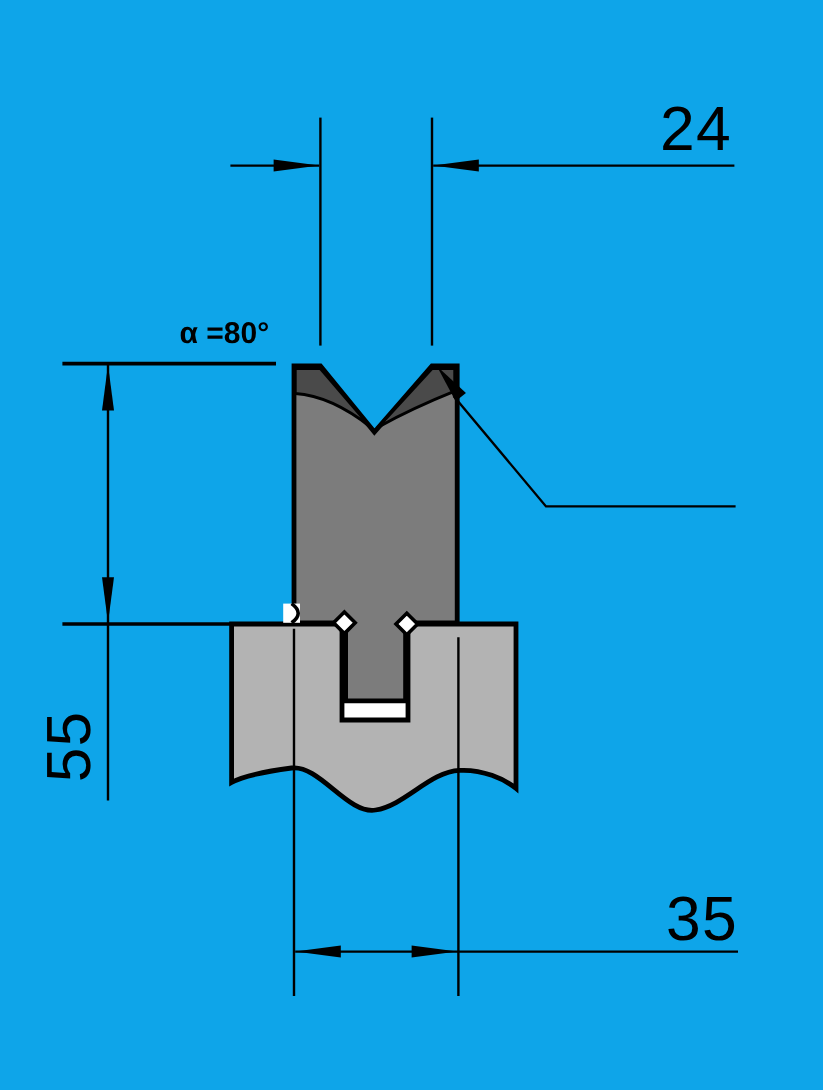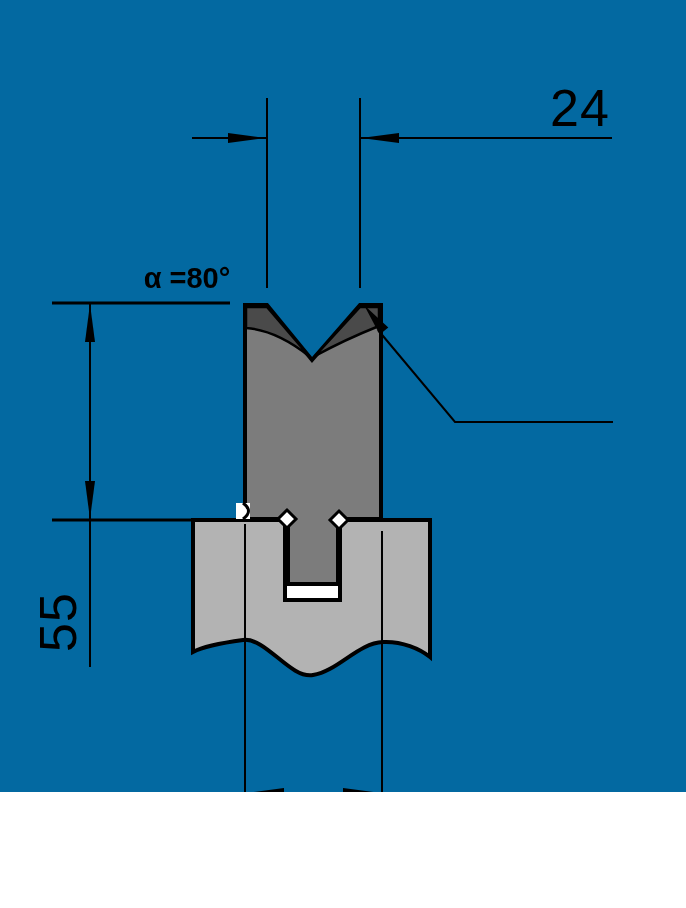--- a/index.html
+++ b/index.html
@@ -1,19 +1,19 @@
 <!DOCTYPE html>
 <html><head>
 <meta charset="utf-8">
 <style>
   html,body{margin:0;padding:0;background:#fff;}
   .canvas{
     position:relative;
-    width:686px;height:792px;
-    background:#0369a1;
+    width:686px;height:908px;
+    background:#0ea5e9;
     overflow:hidden;
     font-family:"Liberation Sans", sans-serif;
   }
   .canvas svg{position:absolute;left:0;top:0;}
   .dim-text{
     position:absolute;
     color:#000;
     font-family:"Liberation Sans", sans-serif;
     font-size:52px;
     font-weight:400;
@@ -22,21 +22,21 @@
     transform:translate(-50%,-50%);
     line-height:1;
   }
   .dim-text.rotated{
     transform:translate(-50%,-50%) rotate(-90deg);
   }
   .angle-text{
     position:absolute;
     color:#000;
     font-family:"Liberation Sans", sans-serif;
-    font-size:29px;
+    font-size:25px;
     font-weight:700;
     white-space:nowrap;
     transform:translate(-50%,-50%);
     line-height:1;
   }
 </style>
 </head>
 <body>
 
 <div class="canvas">
@@ -87,14 +87,15 @@
     <polygon fill="#000" points="364,305 379.7,334.4 388.3,327.6"></polygon>
   </svg>
 
   <div class="dim-text" style="left:580px; top:108px;">24</div>
 
   <div class="angle-text" style="left:187px; top:278px;">α =80°</div>
 
 
   <div class="dim-text rotated" style="left:58px; top:622px;">55</div>
 
+  <div class="dim-text" style="left:585px; top:766px;">35</div>
 
 </div>
 
 </body></html>

